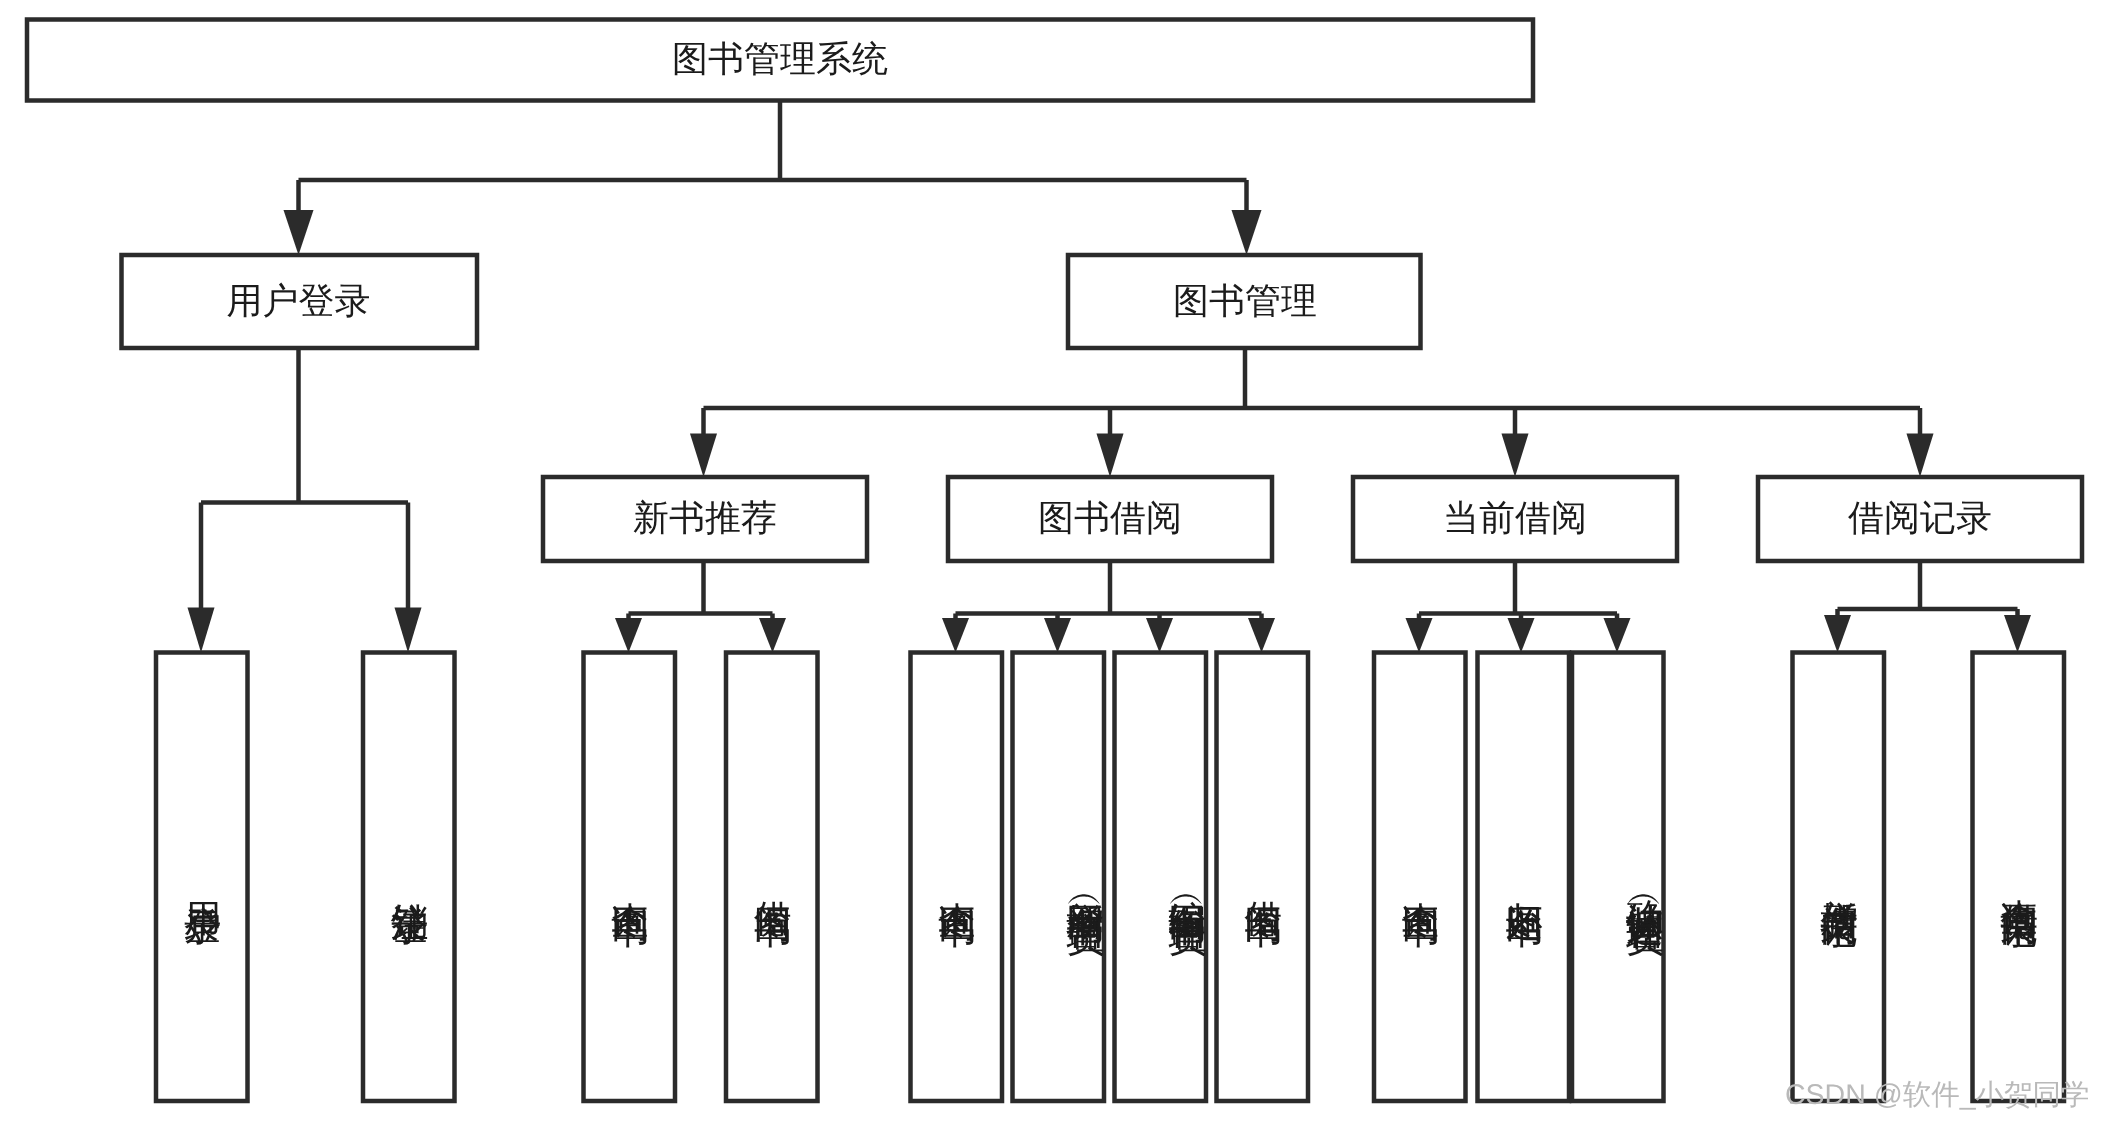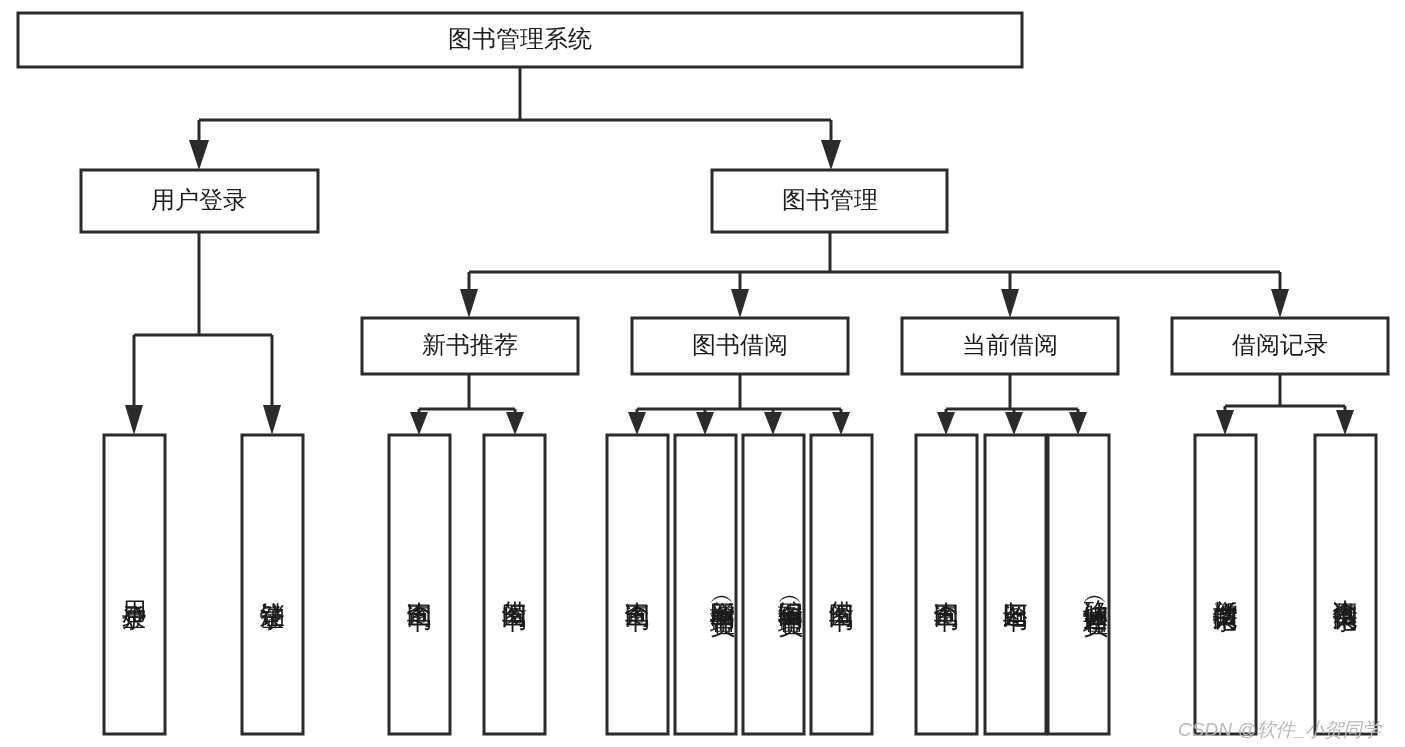--- a/index.html
+++ b/index.html
@@ -57,28 +57,27 @@
     color: #1b1b1b;
     text-align: center;
     display: flex;
     align-items: center;
     justify-content: center;
     white-space: nowrap;
     user-select: none;
   }
   .watermark {
     position: absolute;
-    right: 24px;
+    right: 12px;
     bottom: 4px;
     font-family: "Liberation Sans", "DejaVu Sans", sans-serif;
     font-size: 19px;
     color: #b9b9b9;
     white-space: nowrap;
     user-select: none;
-    font-style: italic;
   }
 </style>
 </head>
 <body>
 
 <div id="diagram-root">
 
   <svg id="diagram-svg" viewBox="0 0 1405 747">
 
     <g>

